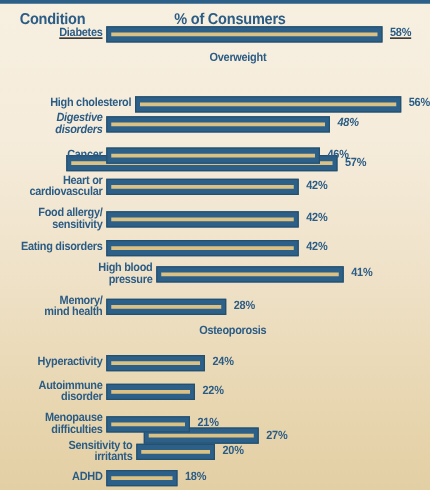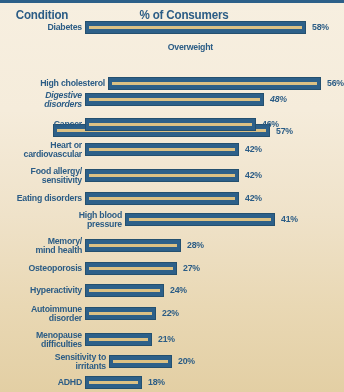--- a/index.html
+++ b/index.html
@@ -77,21 +77,21 @@
 
 <div id="top-rule"></div>
 
 <div id="chart">
 
   <div class="hdr" id="hdr-condition">Condition</div>
 
   <div class="hdr" id="hdr-pct">% of Consumers</div>
 
   <div id="rows-container">
-      <div class="row" style="top: 16px; height: 16px;">
+      <div class="row" style="top: 16px; height: 16px; text-decoration: underline;">
         <div class="lbl">Diabetes</div>
         <div class="barwrap">
           <div class="bar" style="width: 221px;">
             <i></i>
           </div>
           <div class="val">58%</div>
         </div>
       </div>
       <div class="row" style="top: 39px; height: 16px; flex-direction: column;">
         <div class="lbl">Overweight</div>
@@ -172,21 +172,21 @@
       <div class="row" style="top: 231px; height: 22px;">
         <div class="lbl">Memory/
 mind health</div>
         <div class="barwrap">
           <div class="bar" style="width: 96px;">
             <i></i>
           </div>
           <div class="val">28%</div>
         </div>
       </div>
-      <div class="row" style="top: 257px; height: 16px;">
+      <div class="row" style="top: 257px; height: 16px; flex-direction: column;">
         <div class="lbl">Osteoporosis</div>
         <div class="barwrap">
           <div class="bar" style="width: 92px;">
             <i></i>
           </div>
           <div class="val">27%</div>
         </div>
       </div>
       <div class="row" style="top: 279px; height: 16px;">
         <div class="lbl">Hyperactivity</div>

